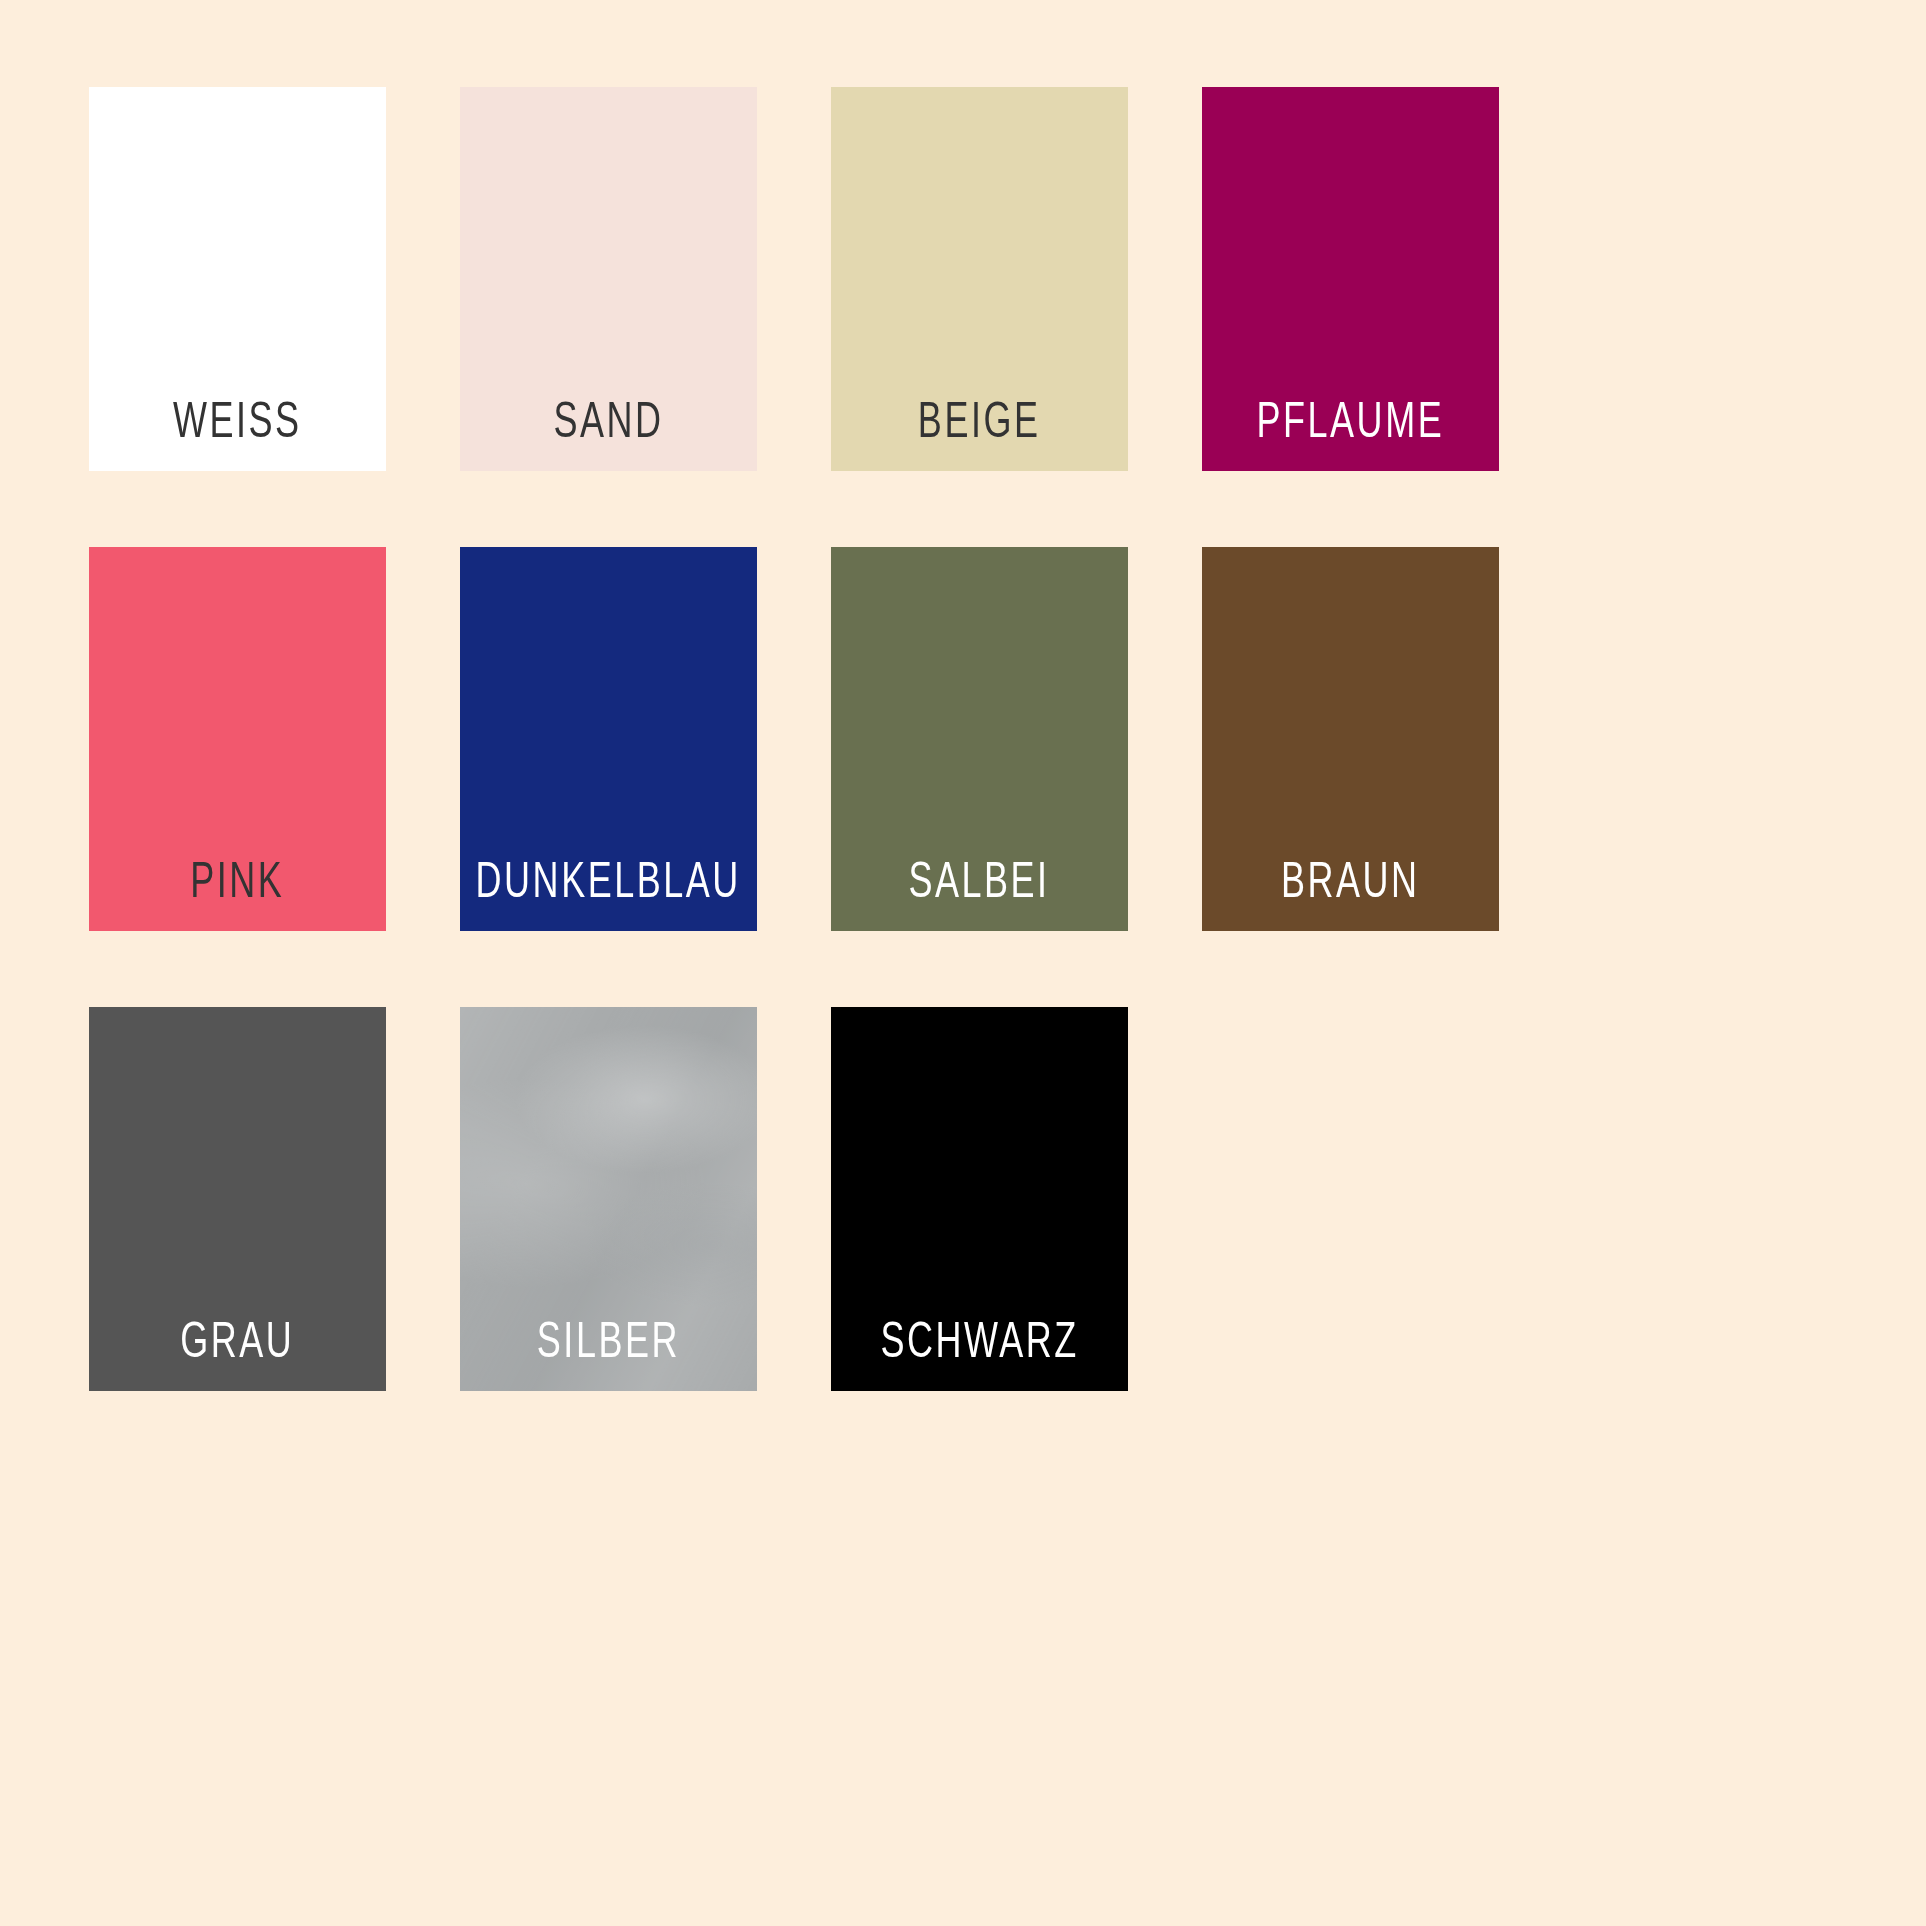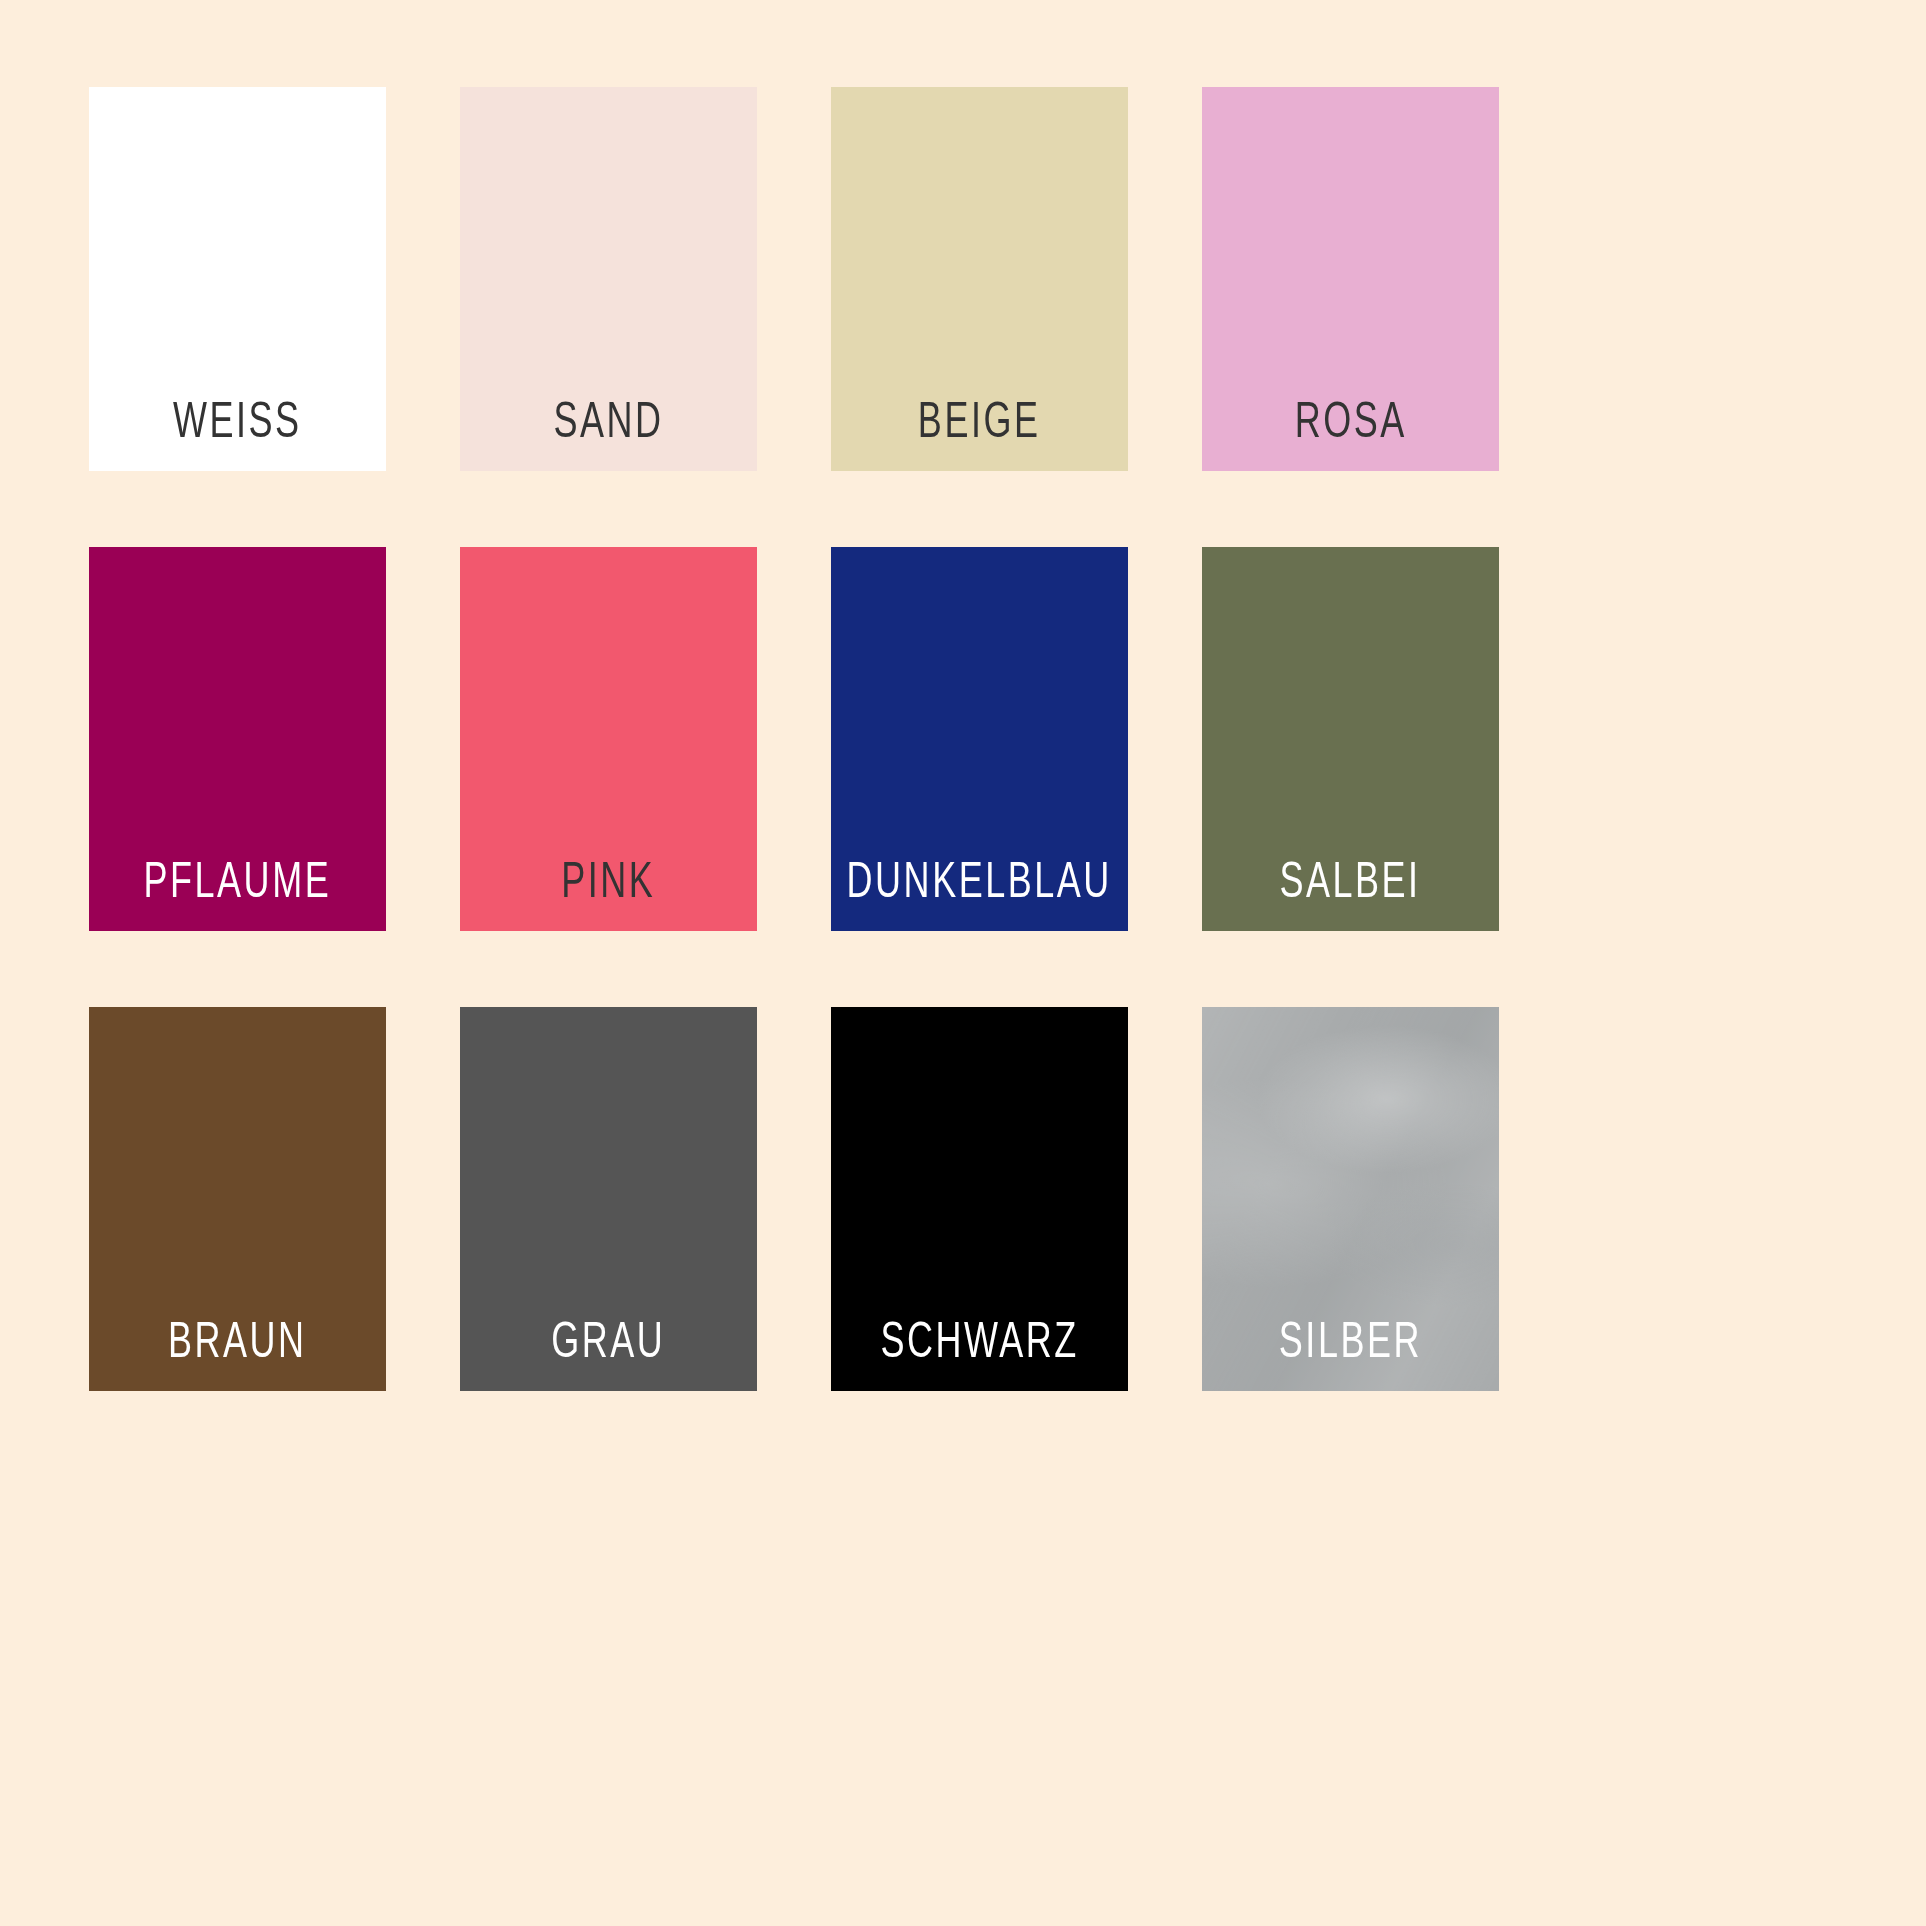--- a/index.html
+++ b/index.html
@@ -77,24 +77,20 @@
       </div>
       <div class="swatch">
         <div class="swatch-fill" style="background: rgb(245, 226, 219);"></div>
         <div class="swatch-label" style="color: rgb(51, 51, 51);">SAND</div>
       </div>
       <div class="swatch">
         <div class="swatch-fill" style="background: rgb(227, 216, 176);"></div>
         <div class="swatch-label" style="color: rgb(51, 51, 51);">BEIGE</div>
       </div>
       <div class="swatch">
-        <div class="swatch-fill" style="background: rgb(232, 175, 210);"></div>
-        <div class="swatch-label" style="color: rgb(51, 51, 51);">ROSA</div>
-      </div>
-      <div class="swatch">
         <div class="swatch-fill" style="background: rgb(154, 0, 85);"></div>
         <div class="swatch-label" style="color: rgb(255, 255, 255);">PFLAUME</div>
       </div>
       <div class="swatch">
         <div class="swatch-fill" style="background: rgb(242, 88, 110);"></div>
         <div class="swatch-label" style="color: rgb(51, 51, 51);">PINK</div>
       </div>
       <div class="swatch">
         <div class="swatch-fill" style="background: rgb(20, 41, 126);"></div>
         <div class="swatch-label" style="color: rgb(255, 255, 255);">DUNKELBLAU</div>
@@ -105,23 +101,23 @@
       </div>
       <div class="swatch">
         <div class="swatch-fill" style="background: rgb(107, 74, 42);"></div>
         <div class="swatch-label" style="color: rgb(255, 255, 255);">BRAUN</div>
       </div>
       <div class="swatch">
         <div class="swatch-fill" style="background: rgb(85, 85, 85);"></div>
         <div class="swatch-label" style="color: rgb(255, 255, 255);">GRAU</div>
       </div>
       <div class="swatch">
-        <div class="swatch-fill" style="background: rgb(0, 0, 0);"></div>
-        <div class="swatch-label" style="color: rgb(255, 255, 255);">SCHWARZ</div>
-      </div>
-      <div class="swatch">
         <div class="swatch-fill" style="background: rgb(168, 171, 172);"></div>
         <div class="swatch-texture"></div>
         <div class="swatch-label" style="color: rgb(255, 255, 255);">SILBER</div>
+      </div>
+      <div class="swatch">
+        <div class="swatch-fill" style="background: rgb(0, 0, 0);"></div>
+        <div class="swatch-label" style="color: rgb(255, 255, 255);">SCHWARZ</div>
       </div>
     </div>
 </div>
 
 
 </body></html>

